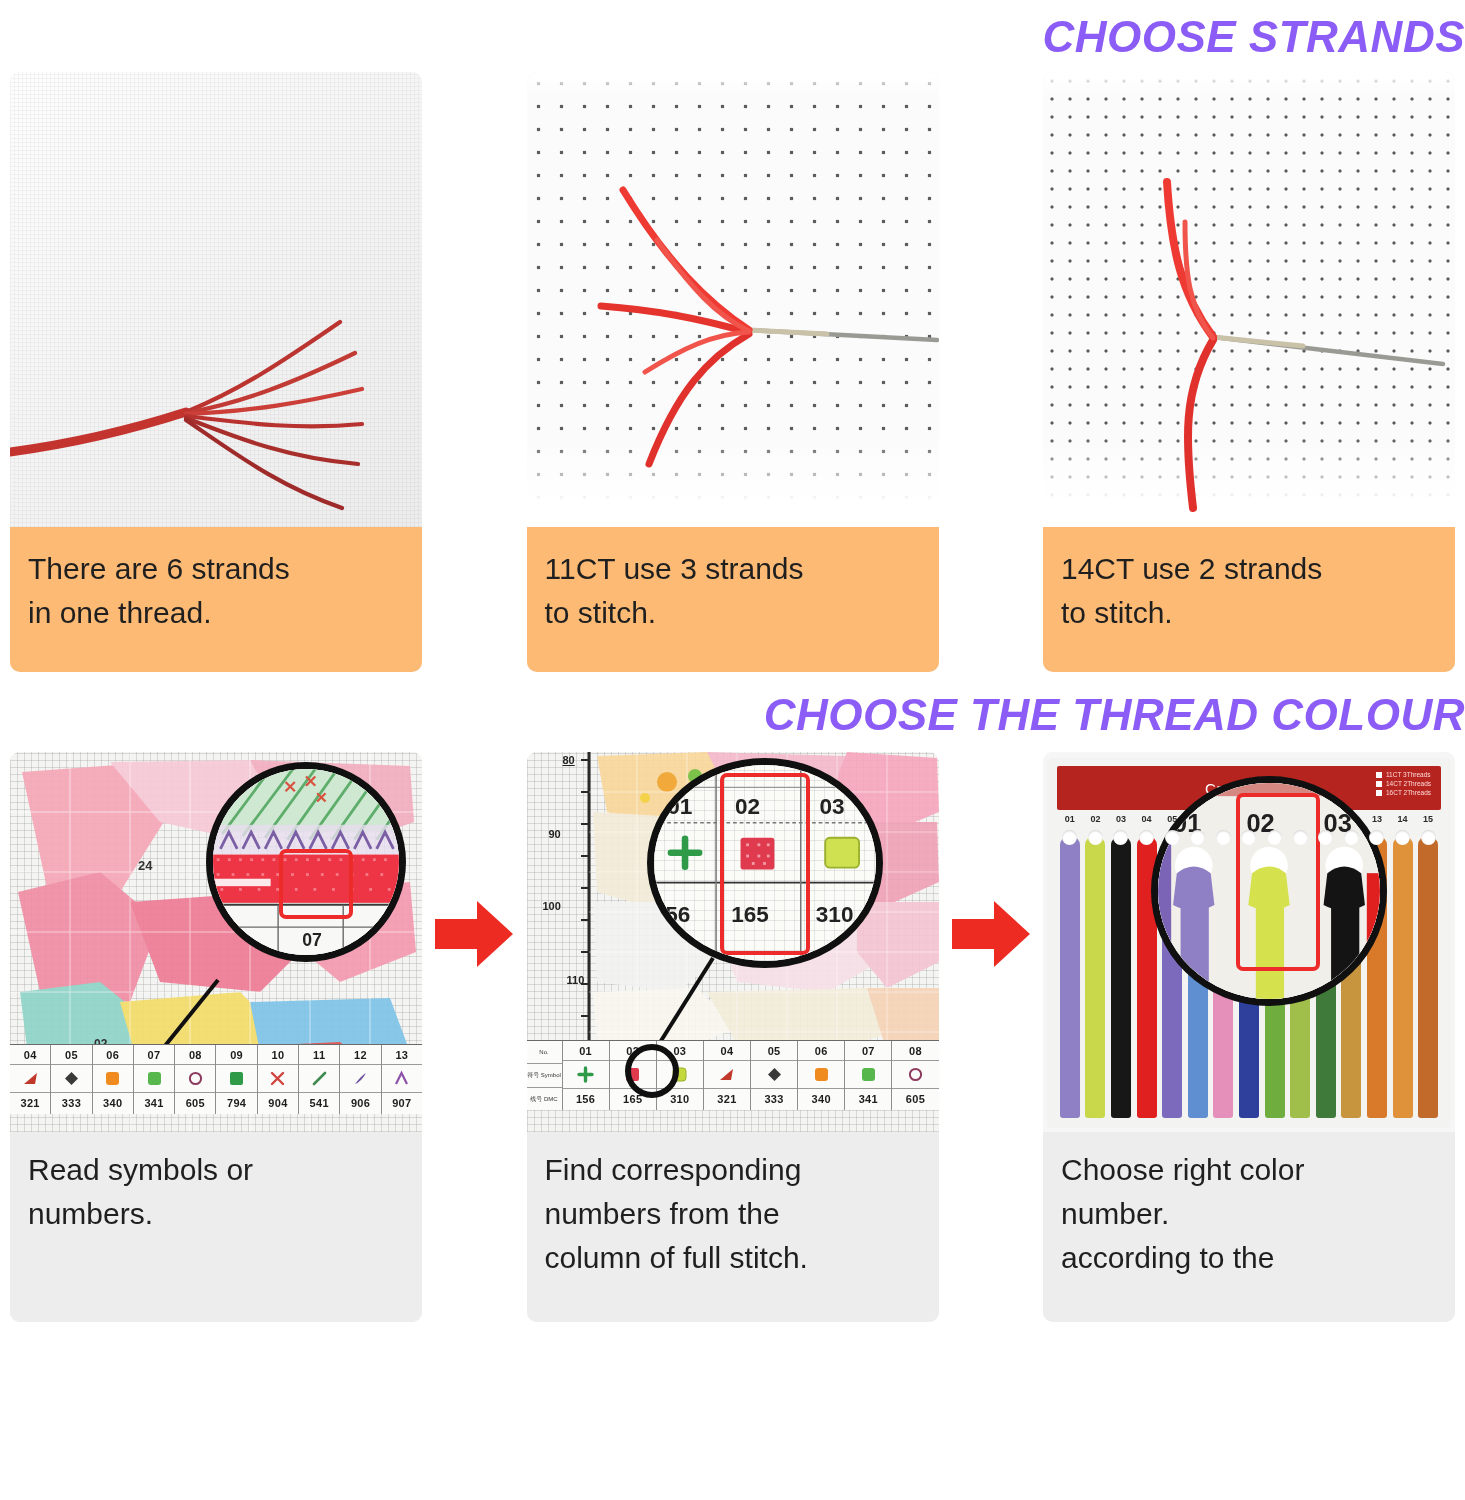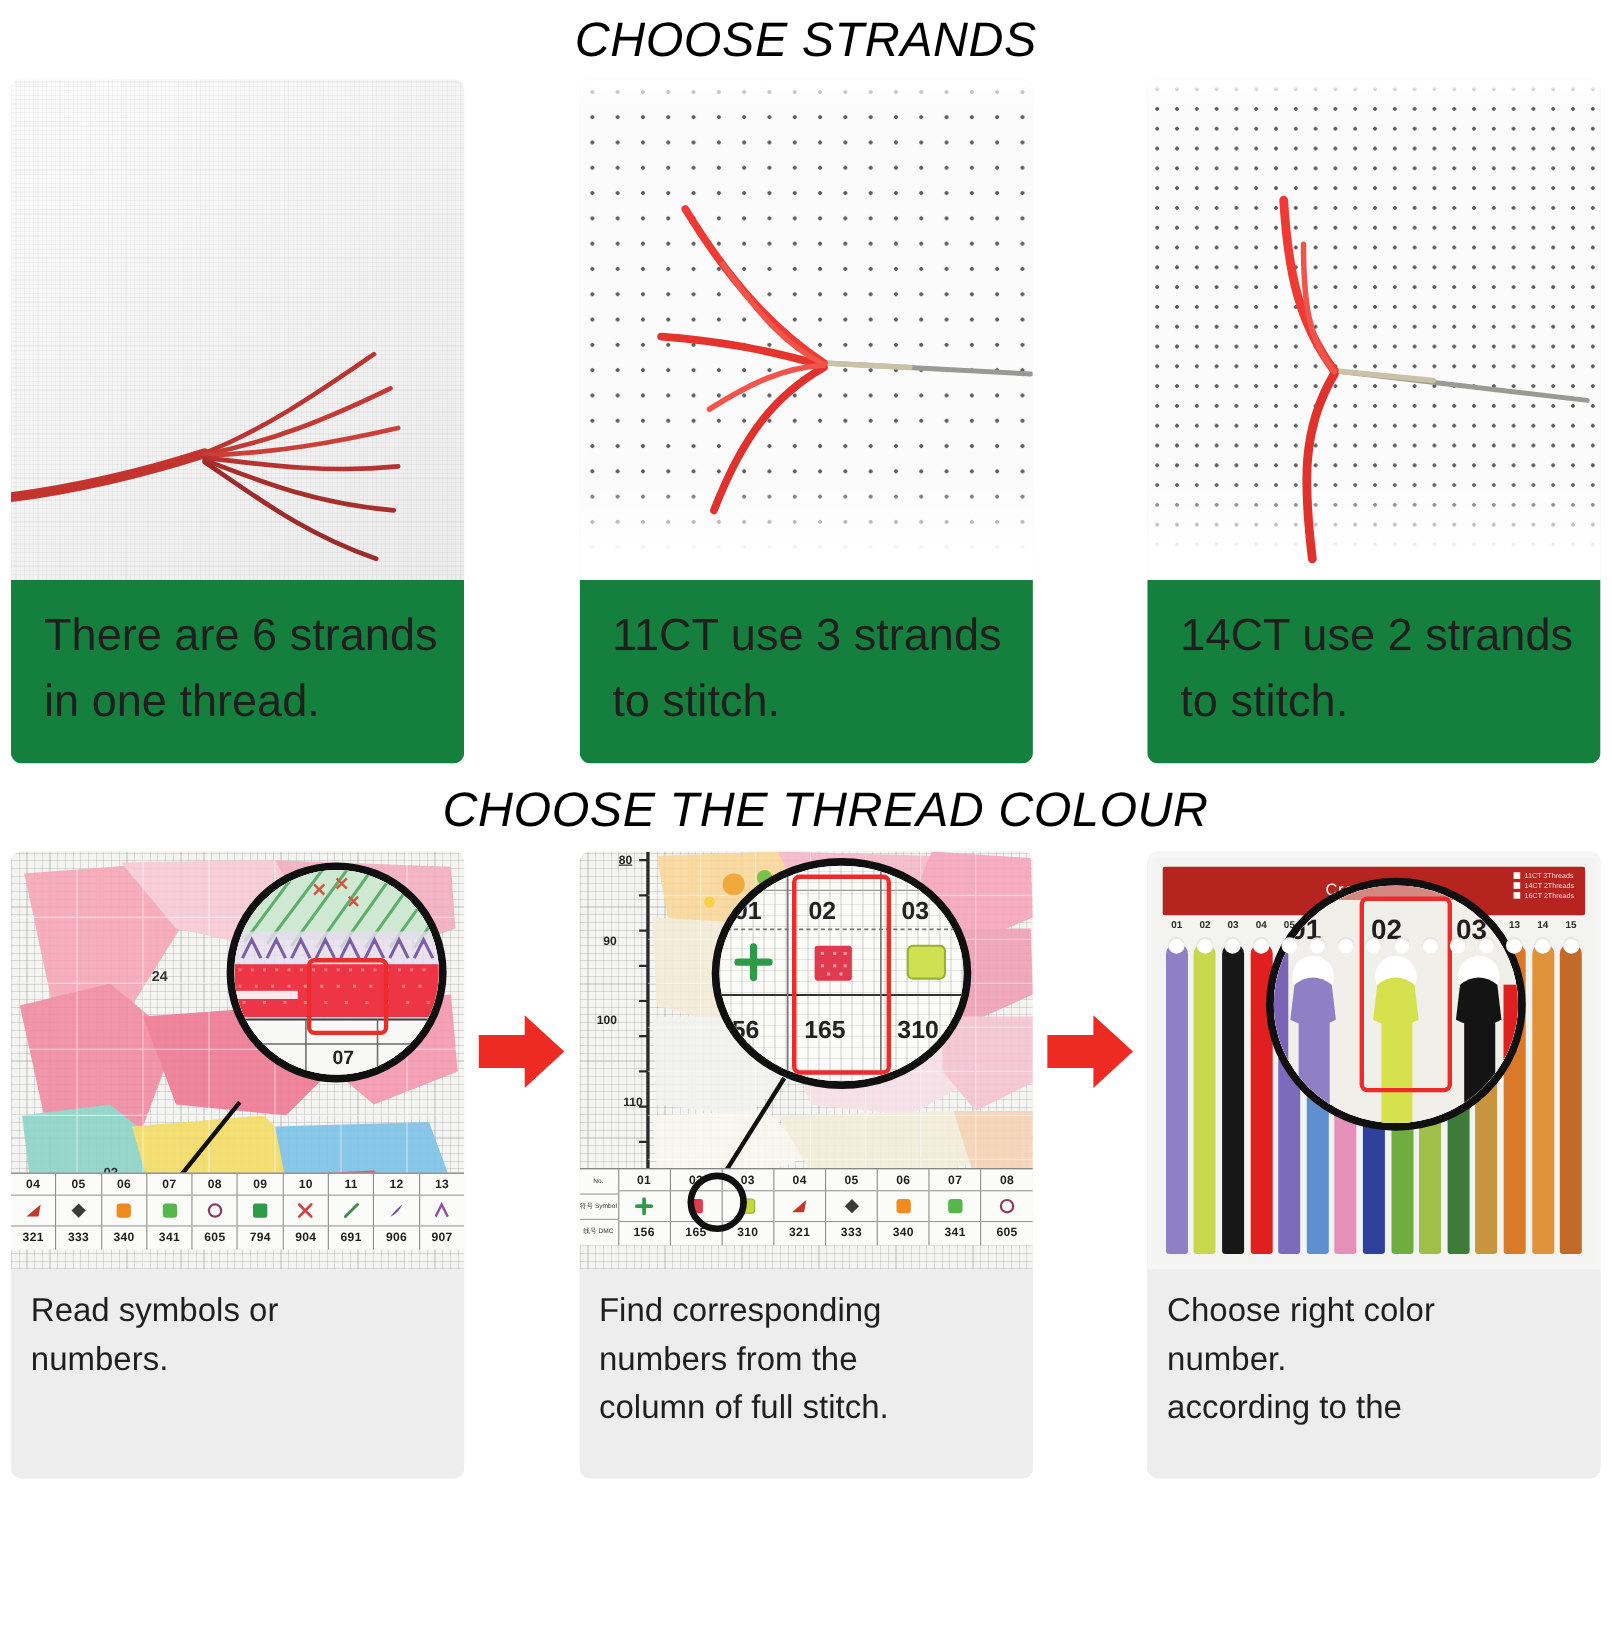--- a/index.html
+++ b/index.html
@@ -8,23 +8,23 @@
     width: 1465px;
     height: 1500px;
     background: #ffffff;
     font-family: "Liberation Sans", sans-serif;
     overflow: hidden;
     position: relative;
   }
 
   
   .section-title {
-    text-align: center;
-    color: #000000;
-    font-weight: normal;
+    text-align: right;
+    color: #8b5cf6;
+    font-weight: bold;
     font-style: italic;
     letter-spacing: 0.5px;
   }
   #title-strands {
     font-size: 44px;
     line-height: 66px;
     padding-top: 4px;
     height: 72px;
   }
   #title-colour {
@@ -52,25 +52,25 @@
     background: #ededed;
   }
   .card .photo {
     height: 455px;
     position: relative;
     overflow: hidden;
     background: #fafafa;
     border-radius: 10px 10px 0 0;
   }
   .card .caption {
-    background: #15803d;
+    background: #fdba74;
     color: #1f1f1f;
-    font-size: 41px;
+    font-size: 30px;
     line-height: 1.47;
-    padding: 20px 18px 26px 30px;
+    padding: 20px 18px 26px 18px;
     min-height: 145px;
   }
 
   
   .fabric-plain {
     position: absolute;
     inset: 0;
     background:
       repeating-linear-gradient(0deg, rgba(0,0,0,.035) 0 1px, transparent 1px 4px),
       repeating-linear-gradient(90deg, rgba(0,0,0,.035) 0 1px, transparent 1px 4px),
@@ -584,21 +584,21 @@
             </div>
             <div class="legend-code">904</div>
           </div>
           <div class="legend-cell">
             <div class="legend-num">11</div>
             <div class="legend-sym">
               <svg width="17" height="17" viewBox="0 0 17 17">
                 <path d="M3 14 L14 3" stroke="#3f8a4e" stroke-width="2.6" stroke-linecap="round"></path>
               </svg>
             </div>
-            <div class="legend-code">691</div>
+            <div class="legend-code">541</div>
           </div>
           <div class="legend-cell">
             <div class="legend-num">12</div>
             <div class="legend-sym">
               <svg width="17" height="17" viewBox="0 0 17 17">
                 <path d="M3 14 Q9 12 14 3 Q9 6 3 14 Z" fill="#6d4f9e"></path>
               </svg>
             </div>
             <div class="legend-code">906</div>
           </div>

